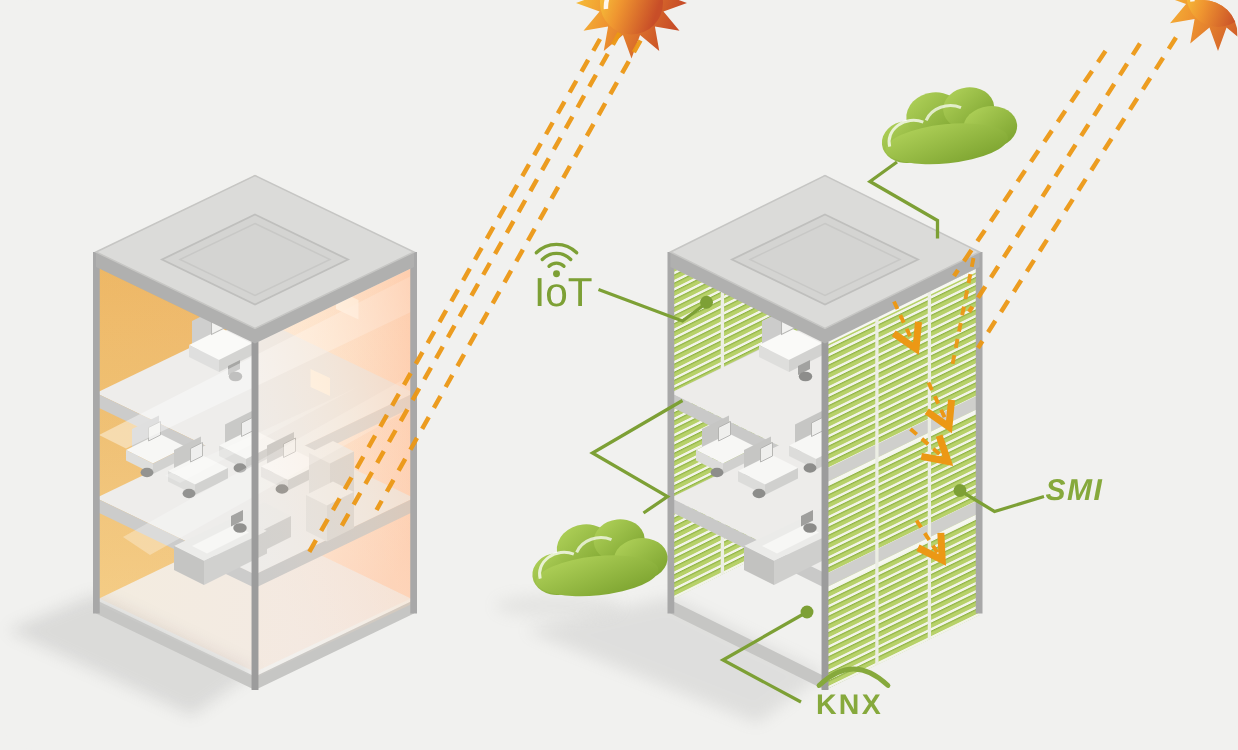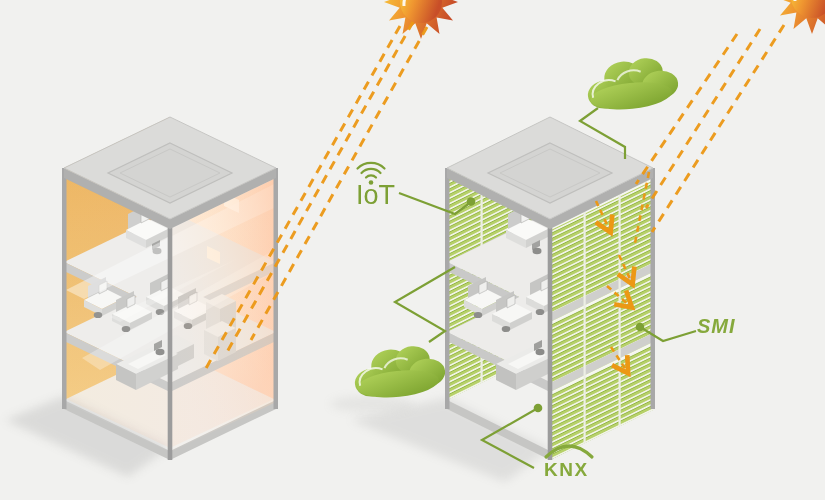--- a/index.html
+++ b/index.html
@@ -1,17 +1,17 @@
 <!DOCTYPE html>
 <html><head>
 <meta charset="utf-8">
 <style>
   html,body{margin:0;padding:0;background:#f1f1ef;}
   .stage{position:relative;width:825px;height:500px;overflow:hidden;background:#f1f1ef;
-         font-family:"Liberation Sans", sans-serif;}
+         font-family:"Liberation Sans", sans-serif;border-radius:23px;}
   svg{display:block;}
   text{font-family:"Liberation Sans", sans-serif;}
   .iot-text{font-size:27px;fill:#7da035;}
   .knx-text{font-size:19px;font-weight:bold;letter-spacing:1.5px;fill:#86a93c;}
   .smi-text{font-size:20px;font-weight:bold;font-style:italic;letter-spacing:1px;fill:#86a93c;}
 </style>
 </head>
 <body>
 
 <div class="stage">

